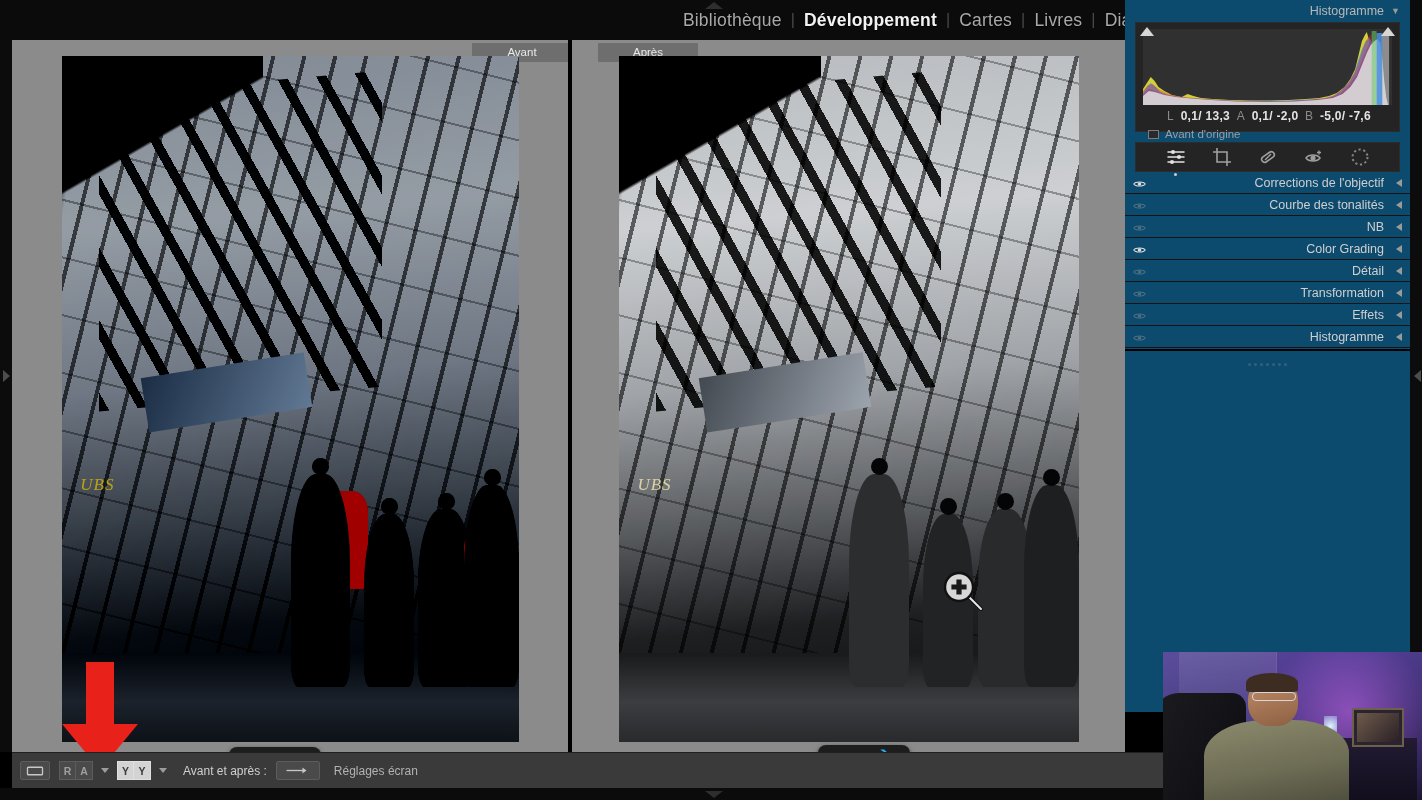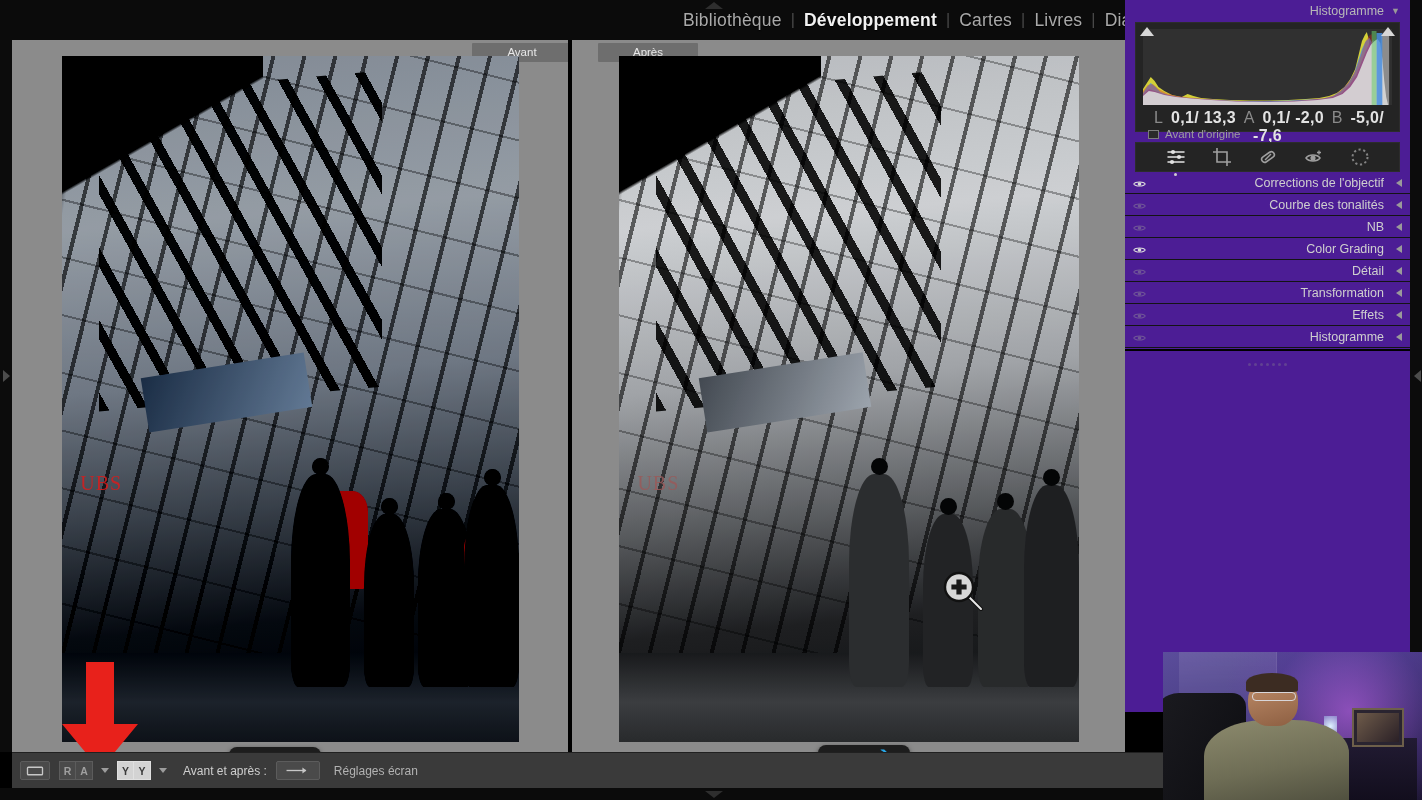--- a/index.html
+++ b/index.html
@@ -132,23 +132,23 @@
     position:absolute; bottom:0; background:#090b0e; border-radius:42% 42% 12% 12%;
   }
   .art .p.h::after {
     content:''; position:absolute; left:50%; top:-16px; width:17px; height:17px;
     margin-left:-8px; background:#090b0e; border-radius:50%;
   }
   .art .red {
     position:absolute; background:#b4121a; border-radius:22% 22% 8% 8%;
   }
   .art .ubs {
-    position:absolute; left:4%; bottom:36%; color:#ef4444;
-    font-family:"Liberation Serif", serif; font-size:20px;
-    letter-spacing:1px; opacity:.85;
+    position:absolute; left:4%; bottom:36%; color:#fde047;
+    font-family:"Liberation Serif", serif; font-size:17px;
+    font-style:italic; letter-spacing:1px; opacity:.85;
   }
   
   #photo-before .art { filter: brightness(.74) contrast(1.18) saturate(1.25); }
   #photo-after  .art { filter: brightness(1.0) contrast(1.05) saturate(.35); }
 
   
   #magnifier {
     position: absolute; left: 930px; top: 530px; width: 42px; height: 42px;
   }
 
@@ -162,21 +162,21 @@
   }
   #badge-avant { left: 229px; top: 747px; width: 92px; height: 40px; }
   #badge-apres { left: 818px; top: 745px; width: 92px; height: 42px; }
 
   
   #red-arrow { position: absolute; left: 58px; top: 662px; width: 84px; height: 108px; }
 
   
   #rightpanel {
     position: absolute; left: 1125px; top: 0; width: 285px; height: 712px;
-    background: #4c1d95;
+    background: #0c4a6e;
   }
   #hist-header {
     height: 22px; display: flex; align-items: center; justify-content: flex-end;
     padding: 0 10px 0 0; color: #b8b8b8; font-size: 12.5px; gap: 7px;
   }
   #hist-header .tri { font-size: 9px; color: #9a9a9a; }
   #hist-box {
     margin: 0 10px; height: 110px; background: #242424;
     border: 1px solid #2c2c2c; position: relative;
   }
@@ -185,21 +185,21 @@
     background: #303030; overflow: hidden;
   }
   .clip-tri {
     position: absolute; width: 0; height: 0; border-left: 7px solid transparent;
     border-right: 7px solid transparent; border-bottom: 9px solid #d7d7d7;
   }
   #clip-left  { left: 4px;  top: 4px; }
   #clip-right { right: 4px; top: 4px; }
   #hist-readout {
     position: absolute; left: 0; right: 0; top: 86px; text-align: center;
-    font-size: 16px; color: #c9c9c9; letter-spacing: .3px;
+    font-size: 12px; color: #c9c9c9; letter-spacing: .3px;
   }
   #hist-readout .lbl { color: #8a8a8a; margin: 0 3px; }
   #hist-readout .val { color: #e3e3e3; font-weight: bold; }
   #orig-photo-row {
     display: flex; align-items: center; gap: 6px;
     padding: 4px 0 0 12px; color: #9d9d9d; font-size: 11.5px;
   }
   .chk-box {
     width: 11px; height: 9px; border: 1px solid #7c7c7c; background: #2a2a2a;
   }

